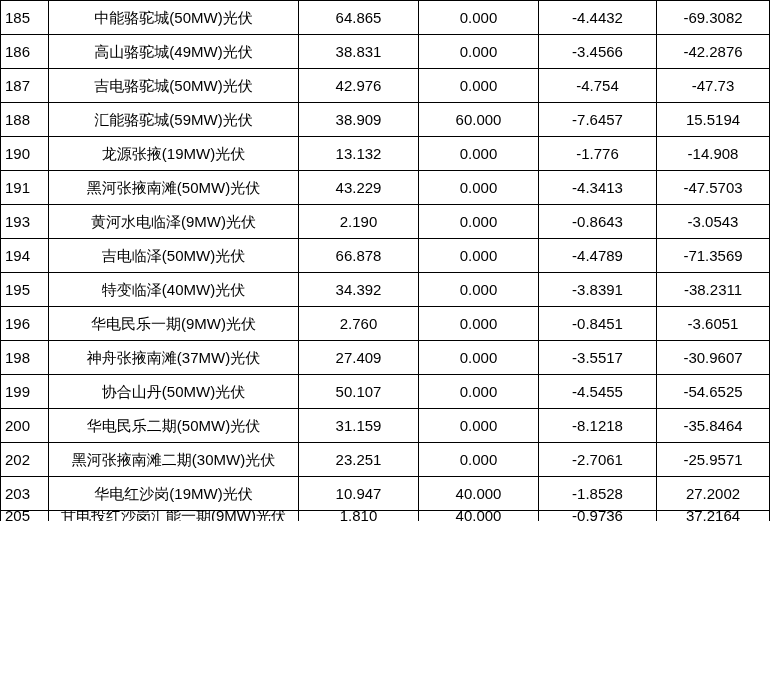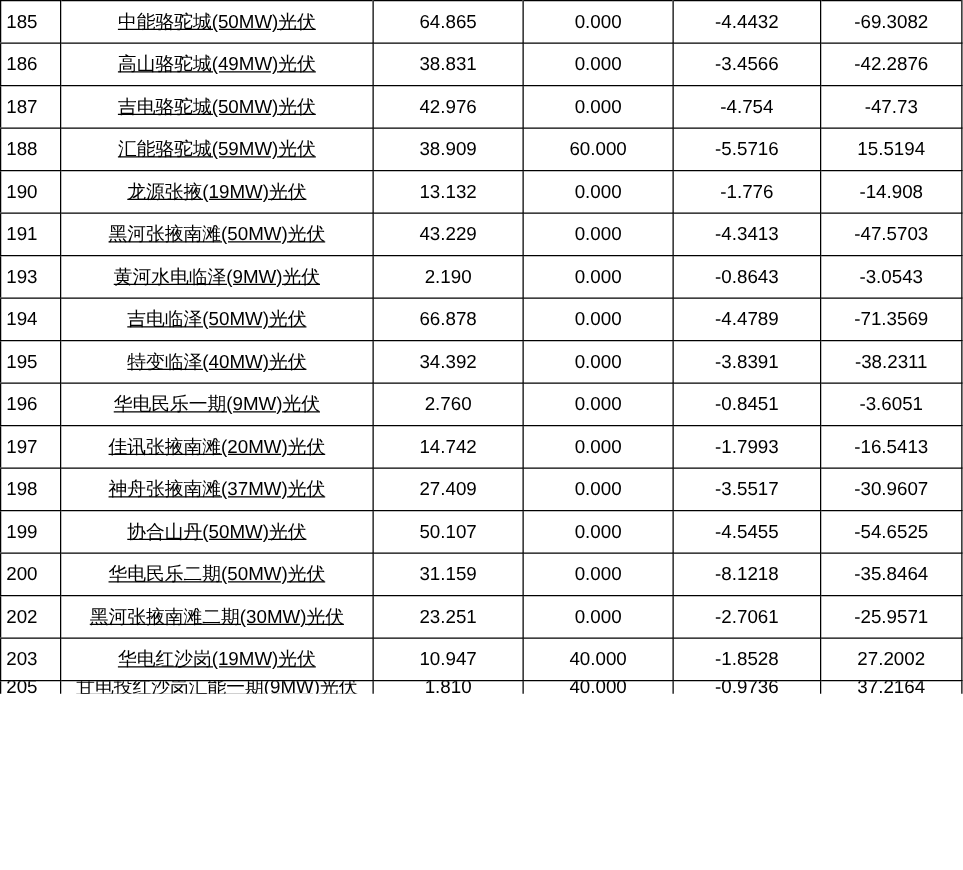--- a/index.html
+++ b/index.html
@@ -45,21 +45,20 @@
   }
   td.idx {
     text-align: left;
     padding-left: 6px;
     font-size: 15px;
   }
   td.name {
     text-align: center;
     font-size: 15px;
     letter-spacing: 0px;
-    text-decoration: underline;
   }
   td.num {
     text-align: center;
     font-size: 15px;
   }
   
   tr.partial td {
     height: 10px;
     line-height: 10px;
     border-bottom: none;
@@ -102,21 +101,21 @@
           <td class="num">42.976</td>
           <td class="num">0.000</td>
           <td class="num">-4.754</td>
           <td class="num">-47.73</td>
         </tr>
         <tr>
           <td class="idx">188</td>
           <td class="name">汇能骆驼城(59MW)光伏</td>
           <td class="num">38.909</td>
           <td class="num">60.000</td>
-          <td class="num">-5.5716</td>
+          <td class="num">-7.6457</td>
           <td class="num">15.5194</td>
         </tr>
         <tr>
           <td class="idx">190</td>
           <td class="name">龙源张掖(19MW)光伏</td>
           <td class="num">13.132</td>
           <td class="num">0.000</td>
           <td class="num">-1.776</td>
           <td class="num">-14.908</td>
         </tr>
@@ -152,28 +151,20 @@
           <td class="num">-3.8391</td>
           <td class="num">-38.2311</td>
         </tr>
         <tr>
           <td class="idx">196</td>
           <td class="name">华电民乐一期(9MW)光伏</td>
           <td class="num">2.760</td>
           <td class="num">0.000</td>
           <td class="num">-0.8451</td>
           <td class="num">-3.6051</td>
-        </tr>
-        <tr>
-          <td class="idx">197</td>
-          <td class="name">佳讯张掖南滩(20MW)光伏</td>
-          <td class="num">14.742</td>
-          <td class="num">0.000</td>
-          <td class="num">-1.7993</td>
-          <td class="num">-16.5413</td>
         </tr>
         <tr>
           <td class="idx">198</td>
           <td class="name">神舟张掖南滩(37MW)光伏</td>
           <td class="num">27.409</td>
           <td class="num">0.000</td>
           <td class="num">-3.5517</td>
           <td class="num">-30.9607</td>
         </tr>
         <tr>

